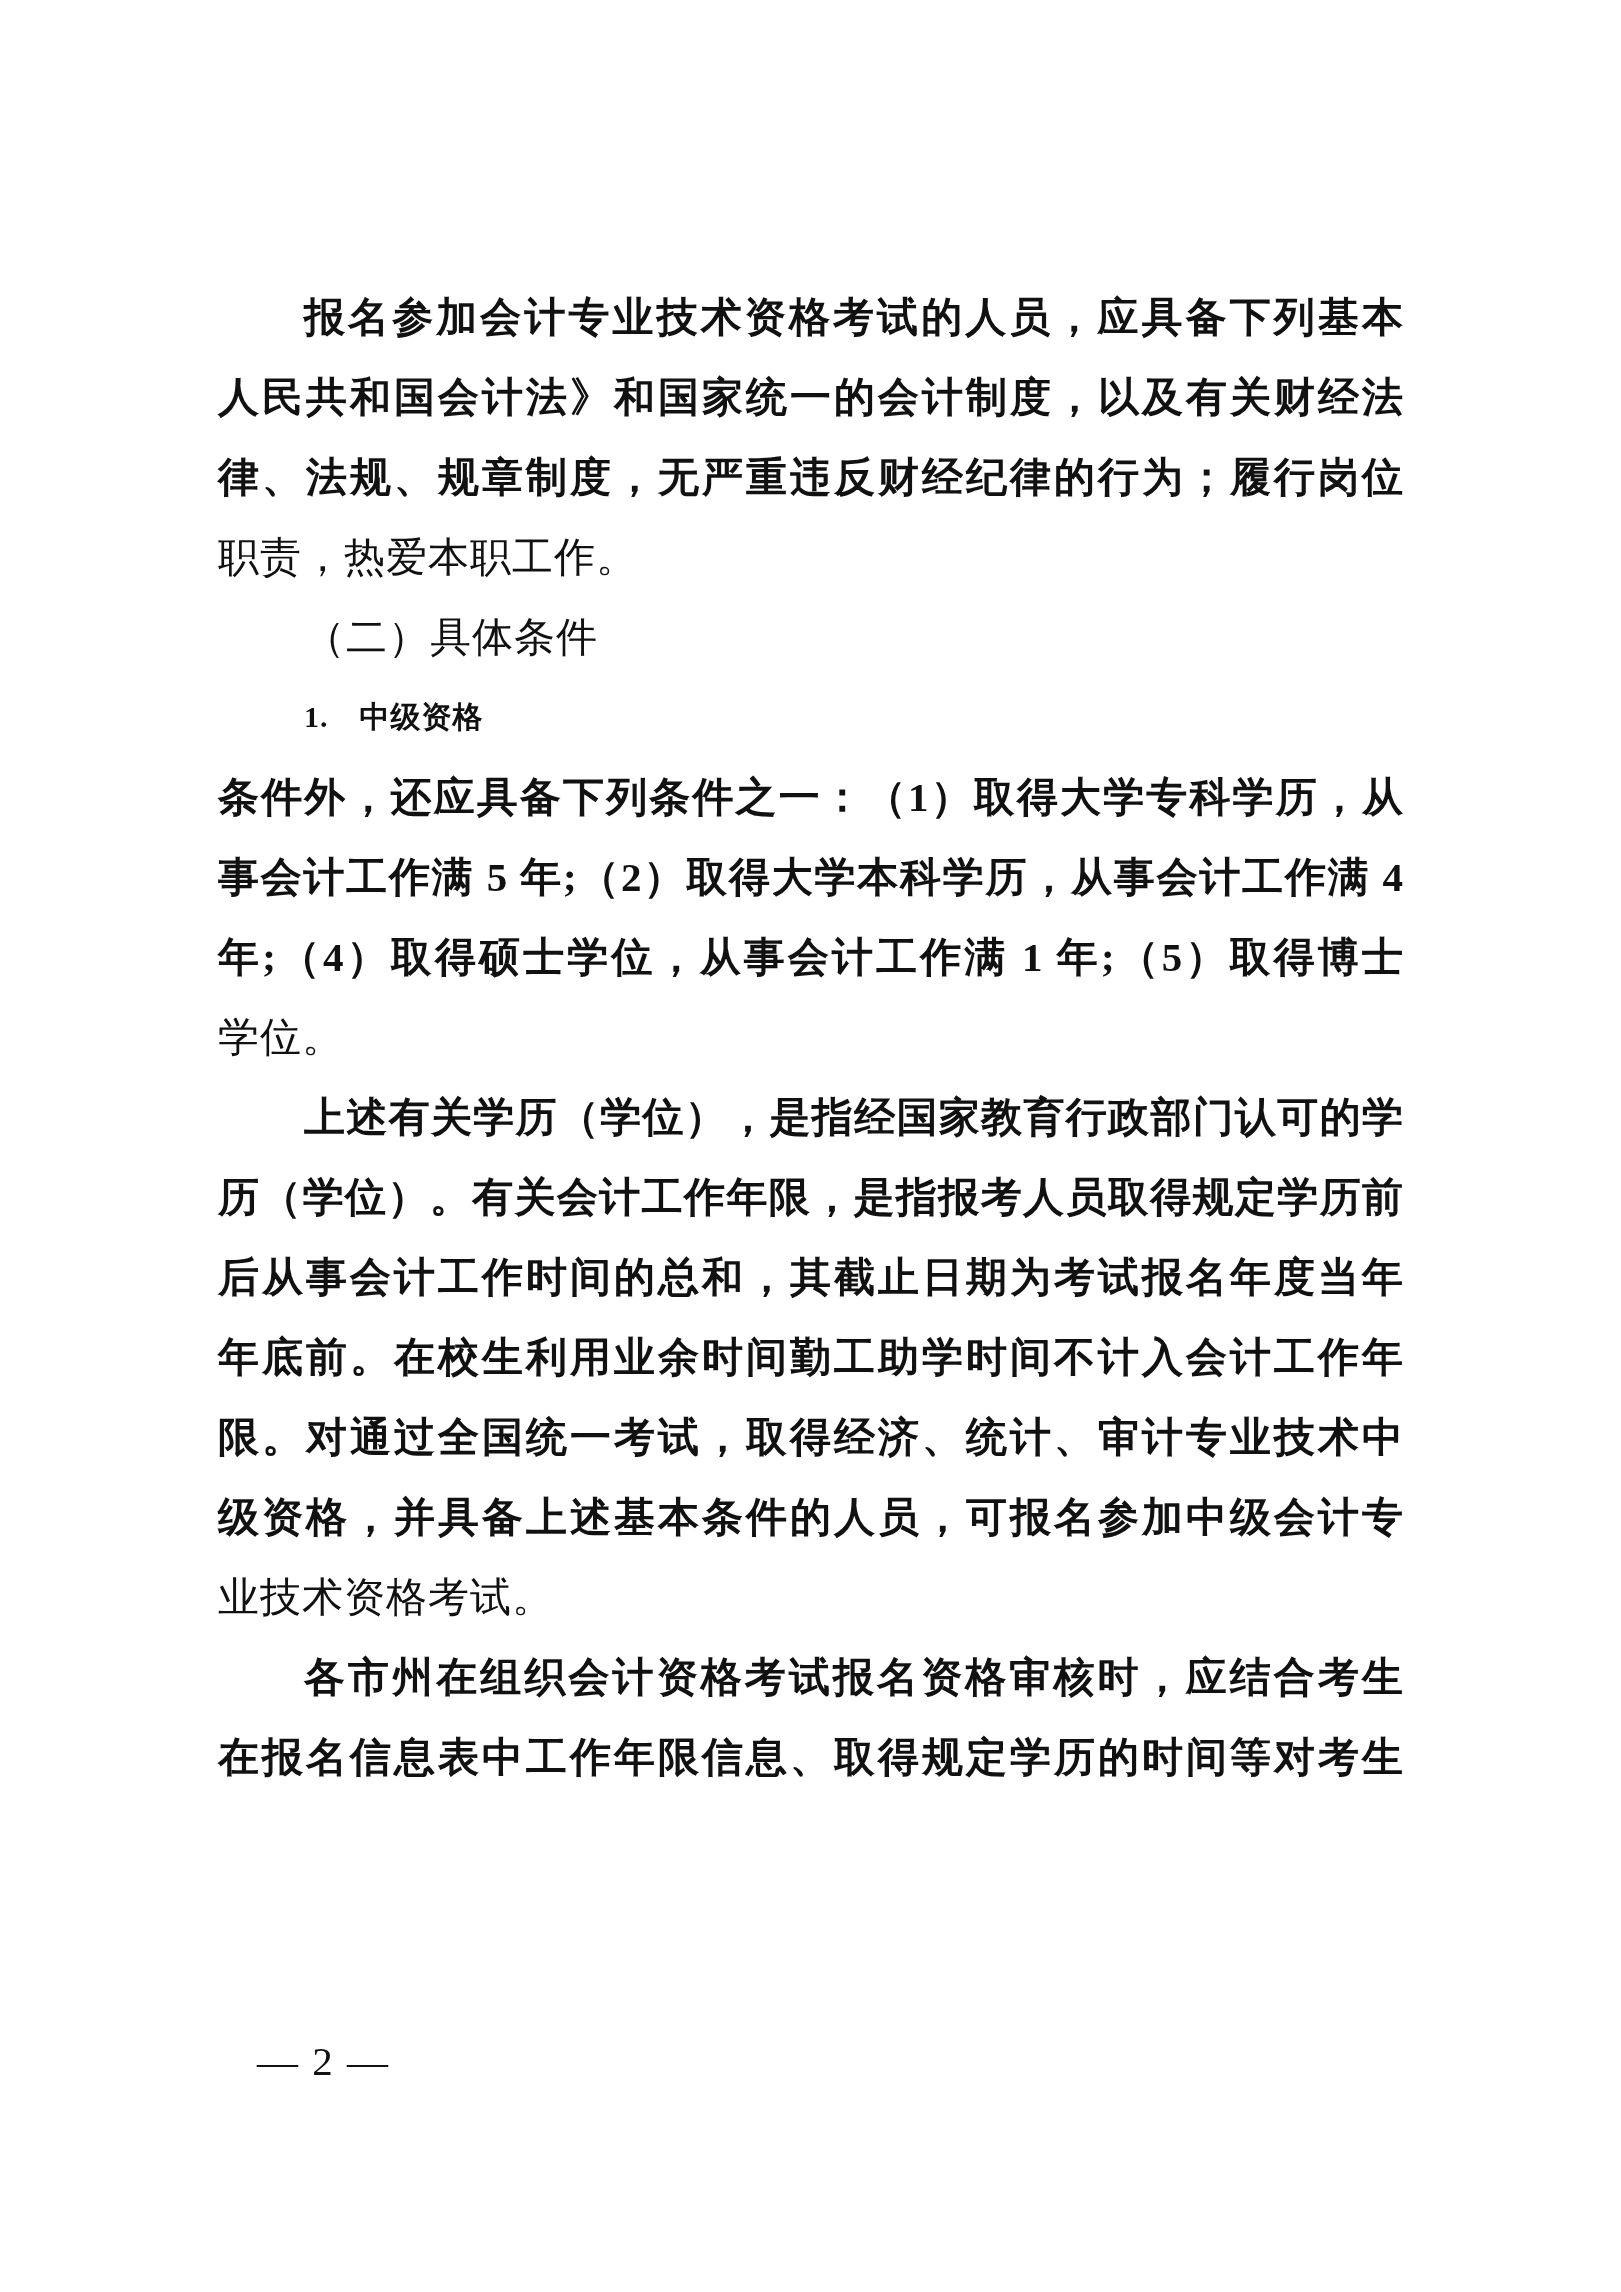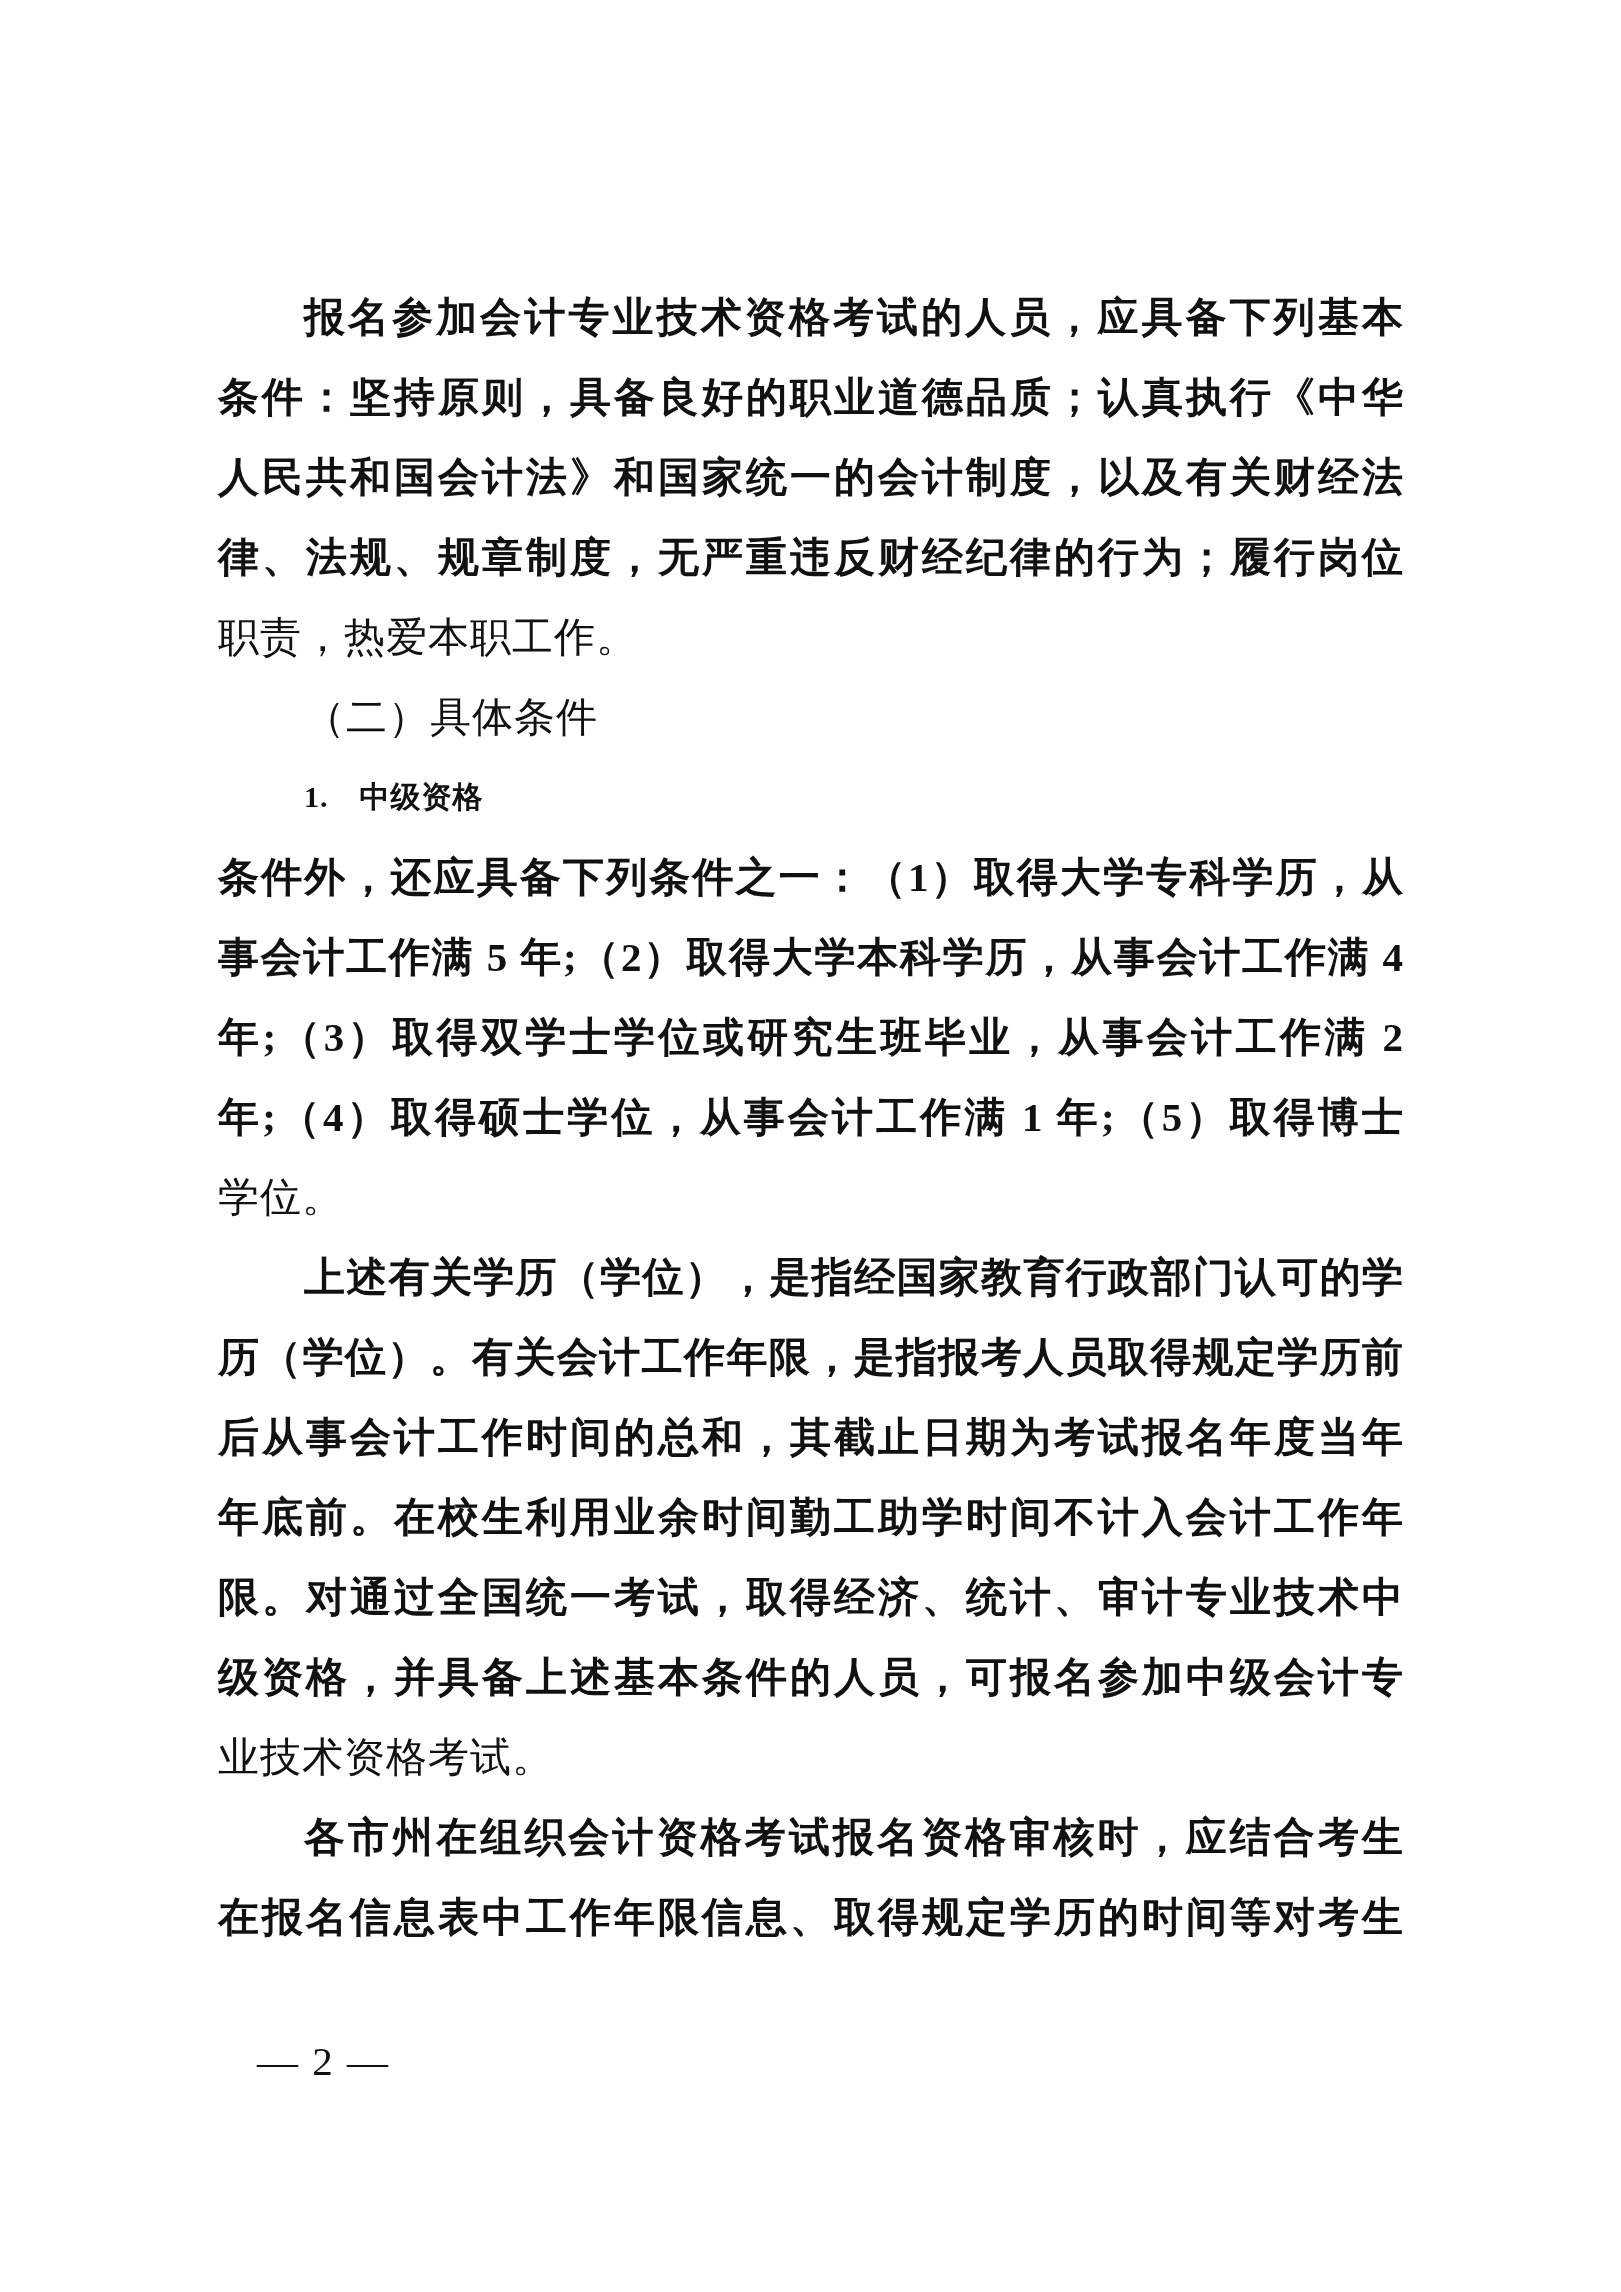--- a/index.html
+++ b/index.html
@@ -52,29 +52,27 @@
     letter-spacing: 2px;
     color: #111111;
   }
 </style>
 </head>
 <body>
 
 <div class="page">
   <section class="textblock" id="doc-body">
       <div class="line indent justify">报名参加会计专业技术资格考试的人员，应具备下列基本</div>
-      <div class="line justify">条件：坚持原则，具备良好的职业道德品质；认真执行《中华</div>
       <div class="line justify">人民共和国会计法》和国家统一的会计制度，以及有关财经法</div>
       <div class="line justify">律、法规、规章制度，无严重违反财经纪律的行为；履行岗位</div>
       <div class="line">职责，热爱本职工作。</div>
       <div class="line indent">（二）具体条件</div>
       <div class="line indent bold">1.　中级资格</div>
       <div class="line justify">条件外，还应具备下列条件之一：（1）取得大学专科学历，从</div>
       <div class="line justify">事会计工作满 5 年;（2）取得大学本科学历，从事会计工作满 4</div>
-      <div class="line justify">年;（3）取得双学士学位或研究生班毕业，从事会计工作满 2</div>
       <div class="line justify">年;（4）取得硕士学位，从事会计工作满 1 年;（5）取得博士</div>
       <div class="line">学位。</div>
       <div class="line indent justify">上述有关学历（学位），是指经国家教育行政部门认可的学</div>
       <div class="line justify">历（学位）。有关会计工作年限，是指报考人员取得规定学历前</div>
       <div class="line justify">后从事会计工作时间的总和，其截止日期为考试报名年度当年</div>
       <div class="line justify">年底前。在校生利用业余时间勤工助学时间不计入会计工作年</div>
       <div class="line justify">限。对通过全国统一考试，取得经济、统计、审计专业技术中</div>
       <div class="line justify">级资格，并具备上述基本条件的人员，可报名参加中级会计专</div>
       <div class="line">业技术资格考试。</div>
       <div class="line indent justify">各市州在组织会计资格考试报名资格审核时，应结合考生</div>

